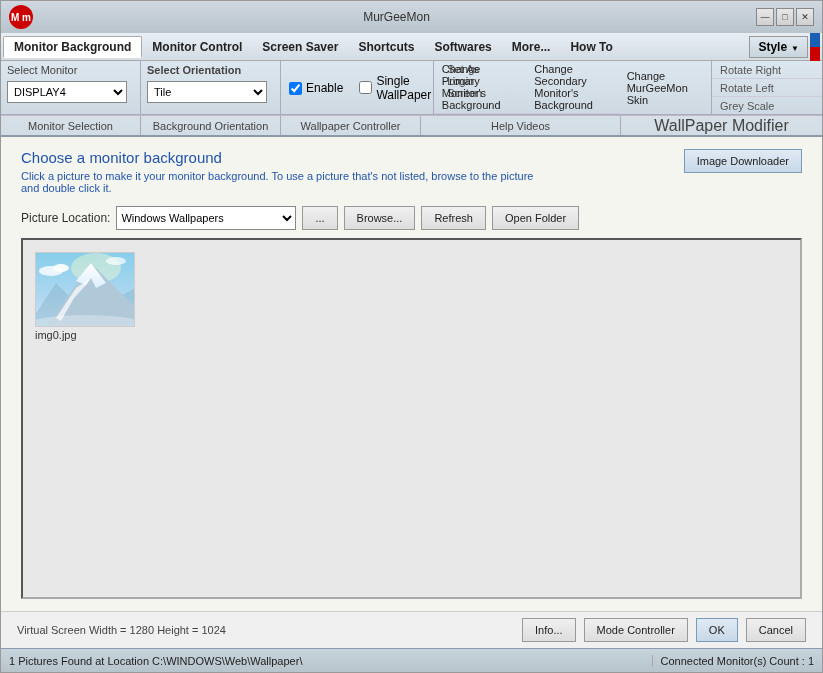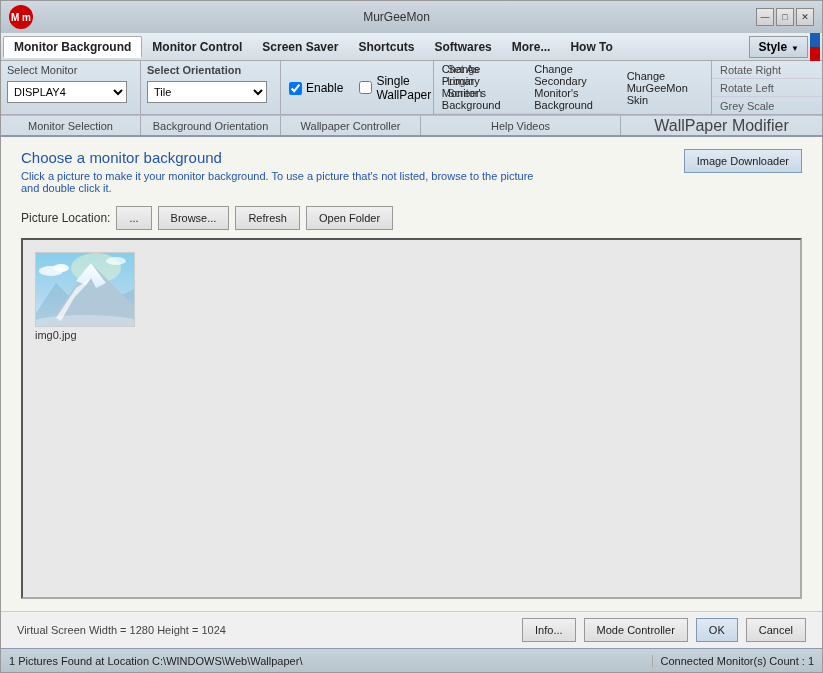--- a/index.html
+++ b/index.html
@@ -443,20 +443,24 @@
         <div class="section-title">Choose a monitor background</div>
         <div class="info-text" style="max-width:530px;">Click a picture to make it your monitor background. To use a picture that's not listed, browse to the picture and double click it.</div>
       </div>
       <div>
         <button class="btn btn-blue">Image Downloader</button>
       </div>
     </div>
 
     <div class="picture-location-row">
       <span class="picture-location-label">Picture Location:</span>
+      <select class="location-select">
+        <option>Windows Wallpapers</option>
+        <option>Custom Folder</option>
+      </select>
       <button class="btn">...</button>
       <button class="btn">Browse...</button>
       <button class="btn">Refresh</button>
       <button class="btn">Open Folder</button>
     </div>
 
     <div class="wallpaper-container">
       <div class="wallpaper-item">
         <div class="wallpaper-thumb">
           <svg class="mountain-svg" viewBox="0 0 100 75" xmlns="http://www.w3.org/2000/svg">

